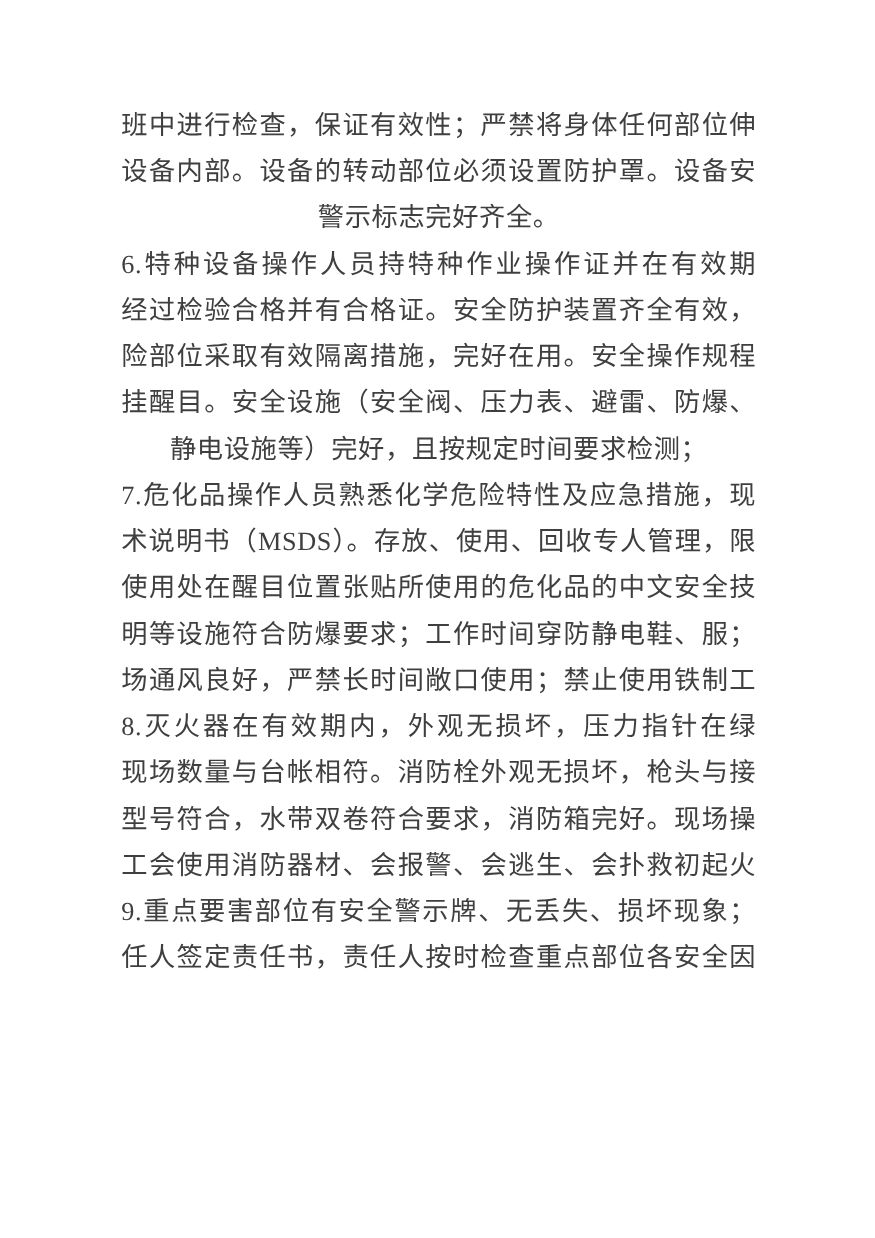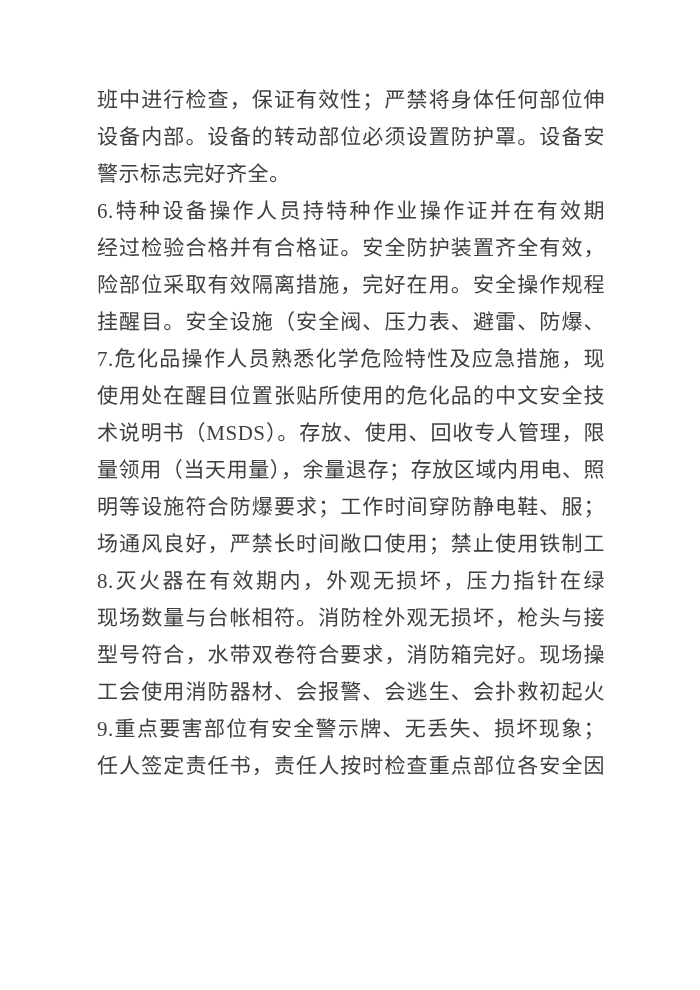--- a/index.html
+++ b/index.html
@@ -25,21 +25,21 @@
     line-height: 37px;
     letter-spacing: 0.5px;
   }
   .para {
     margin: 0;
     padding: 0;
   }
   .line {
     height: 37px;
     overflow: hidden;
-    text-align: left;
+    text-align: center;
   }
   
   .line.j {
     text-align: justify;
     text-align-last: justify;
     text-justify: inter-ideograph;
   }
 </style>
 </head>
 <body>
@@ -51,27 +51,27 @@
       <div class="line j">班中进行检查，保证有效性；严禁将身体任何部位伸入</div>
       <div class="line j">设备内部。设备的转动部位必须设置防护罩。设备安全</div>
       <div class="line">警示标志完好齐全。</div>
     </div>
 
     <div class="para">
       <div class="line j">6.特种设备操作人员持特种作业操作证并在有效期内。</div>
       <div class="line j">经过检验合格并有合格证。安全防护装置齐全有效，危</div>
       <div class="line j">险部位采取有效隔离措施，完好在用。安全操作规程悬</div>
       <div class="line j">挂醒目。安全设施（安全阀、压力表、避雷、防爆、防</div>
+      <div class="line">静电设施等）完好，且按规定时间要求检测；</div>
     </div>
 
     <div class="para">
       <div class="line j">7.危化品操作人员熟悉化学危险特性及应急措施，现场</div>
+      <div class="line j">术说明书（MSDS）。存放、使用、回收专人管理，限</div>
       <div class="line j">使用处在醒目位置张贴所使用的危化品的中文安全技</div>
-      <div class="line j">术说明书（MSDS）。存放、使用、回收专人管理，限</div>
-      <div class="line j">量领用（当天用量），余量退存；存放区域内用电、照</div>
       <div class="line j">明等设施符合防爆要求；工作时间穿防静电鞋、服；现</div>
       <div class="line j">场通风良好，严禁长时间敞口使用；禁止使用铁制工具</div>
     </div>
 
     <div class="para">
       <div class="line j">8.灭火器在有效期内，外观无损坏，压力指针在绿区，</div>
       <div class="line j">现场数量与台帐相符。消防栓外观无损坏，枪头与接口</div>
       <div class="line j">型号符合，水带双卷符合要求，消防箱完好。现场操作</div>
       <div class="line j">工会使用消防器材、会报警、会逃生、会扑救初起火灾。</div>
     </div>

